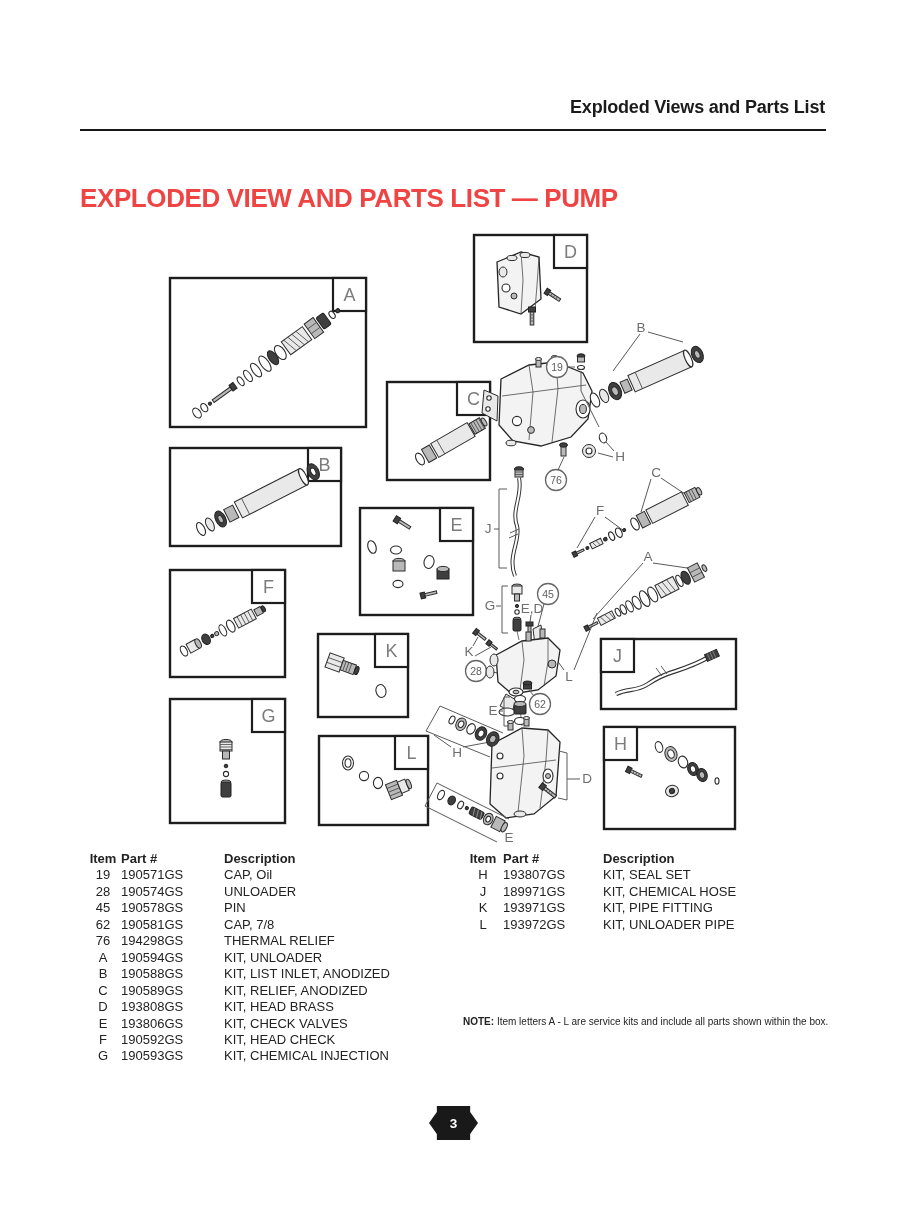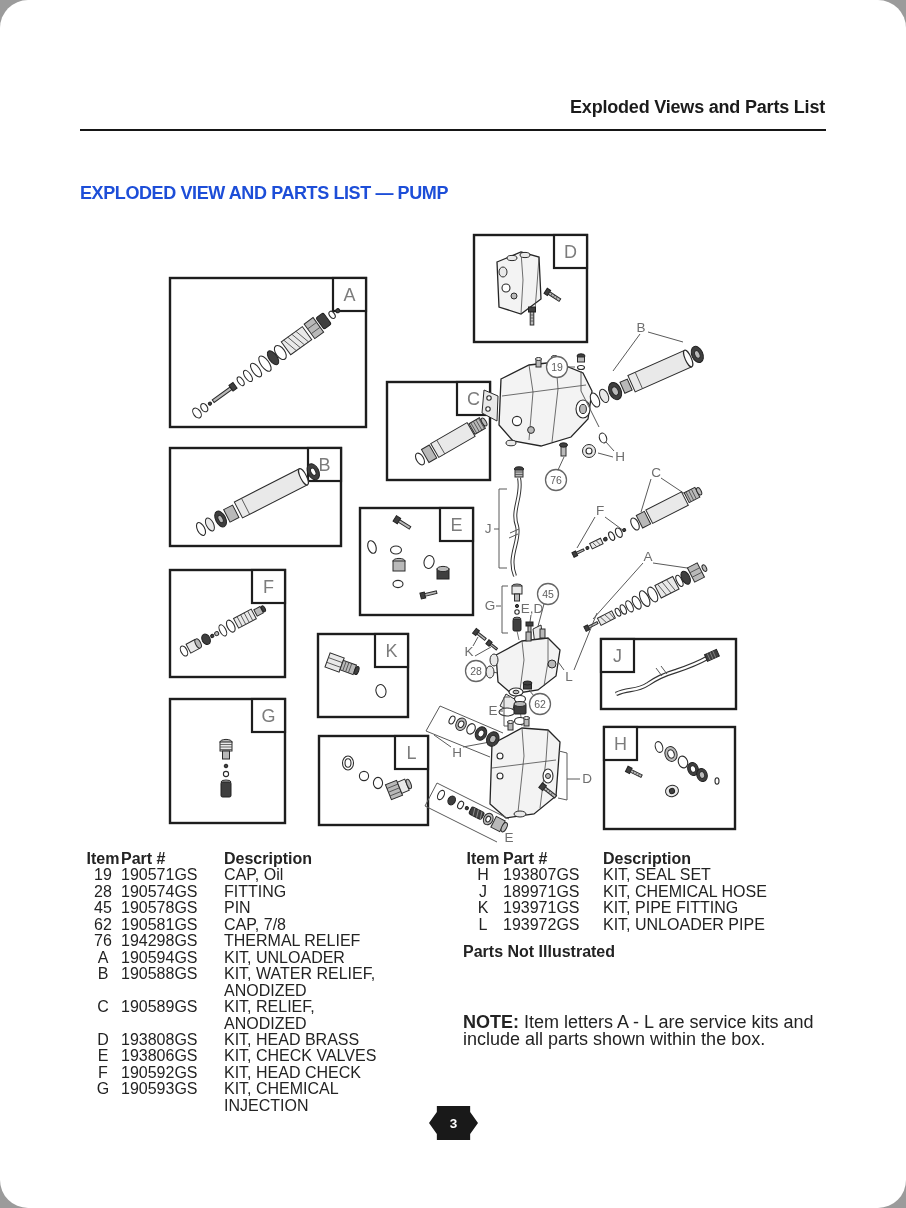--- a/index.html
+++ b/index.html
@@ -1,41 +1,41 @@
 <!DOCTYPE html>
 <html><head>
 <meta charset="utf-8">
 <style>
   html,body{margin:0;padding:0;background:#9b9b9b;}
   .page{
     position:relative;width:906px;height:1208px;margin:0 auto;
     background:#ffffff;overflow:hidden;
-    font-family:"Liberation Sans","DejaVu Sans",sans-serif;color:#1c1c1c;border-radius:28px;
+    font-family:"Liberation Sans","DejaVu Sans",sans-serif;color:#1c1c1c;
   }
   .doc-header{
     position:absolute;top:97px;right:81px;
     font-size:18px;font-weight:bold;letter-spacing:-0.2px;color:#1b1b1b;
   }
   .rule{position:absolute;left:80px;top:129px;width:746px;height:2px;background:#161616;}
   .section-title{
     position:absolute;left:80px;top:183px;
-    font-size:18px;font-weight:bold;letter-spacing:-0.4px;color:#1d4ed8;
+    font-size:26px;font-weight:bold;letter-spacing:-0.4px;color:#ef4444;
   }
   .diagram-svg{position:absolute;left:0;top:230px;width:906px;height:620px;}
 
   
-  .ptable{position:absolute;font-size:16px;color:#232323;}
+  .ptable{position:absolute;font-size:13px;color:#232323;}
   .prow{display:grid;grid-template-columns:36px 103px 1fr;line-height:16.45px;}
   .ptable.right .prow{grid-template-columns:40px 100px 1fr;}
   .phead span{font-weight:bold;}
   .c-item{text-align:center;}
   .pni-title{font-weight:bold;line-height:16.45px;}
   .note{
     position:absolute;left:463px;top:1014px;width:374px;
-    font-size:18px;line-height:16.5px;color:#232323;
+    font-size:10px;line-height:16.5px;color:#232323;
   }
   .note b{font-weight:bold;}
   .page-tab{
     position:absolute;left:429px;top:1106px;width:49px;height:34px;
     background:#191919;color:#ffffff;
     clip-path:polygon(0 50%,16% 18%,16% 0,84% 0,84% 18%,100% 50%,84% 82%,84% 100%,16% 100%,16% 82%);
     display:flex;align-items:center;justify-content:center;
     font-size:13.5px;font-weight:bold;
   }
 
@@ -513,21 +513,21 @@
 
         <div class="prow">
           <span class="c-item">19</span>
           <span class="c-part">190571GS</span>
           <span class="c-desc">CAP, Oil</span>
         </div>
 
         <div class="prow">
           <span class="c-item">28</span>
           <span class="c-part">190574GS</span>
-          <span class="c-desc">FITTING</span>
+          <span class="c-desc">UNLOADER</span>
         </div>
 
         <div class="prow">
           <span class="c-item">45</span>
           <span class="c-part">190578GS</span>
           <span class="c-desc">PIN</span>
         </div>
 
         <div class="prow">
           <span class="c-item">62</span>
@@ -543,21 +543,21 @@
 
         <div class="prow">
           <span class="c-item">A</span>
           <span class="c-part">190594GS</span>
           <span class="c-desc">KIT, UNLOADER</span>
         </div>
 
         <div class="prow">
           <span class="c-item">B</span>
           <span class="c-part">190588GS</span>
-          <span class="c-desc">KIT, WATER RELIEF, ANODIZED</span>
+          <span class="c-desc">KIT, LIST INLET, ANODIZED</span>
         </div>
 
         <div class="prow">
           <span class="c-item">C</span>
           <span class="c-part">190589GS</span>
           <span class="c-desc">KIT, RELIEF, ANODIZED</span>
         </div>
 
         <div class="prow">
           <span class="c-item">D</span>
@@ -613,21 +613,20 @@
 
         <div class="prow">
           <span class="c-item">L</span>
           <span class="c-part">193972GS</span>
           <span class="c-desc">KIT, UNLOADER PIPE</span>
         </div>
       </div>
   </div>
 
   <div class="ptable right" style="left:463px;top:944px;width:380px">
-    <div class="pni-title">Parts Not Illustrated</div>
   </div>
 
   <div class="note">
     <b>NOTE:</b>
     <span>Item letters A - L are service kits and include all parts shown within the box.</span>
   </div>
 
   <div class="page-tab">
     <span>3</span>
   </div>

